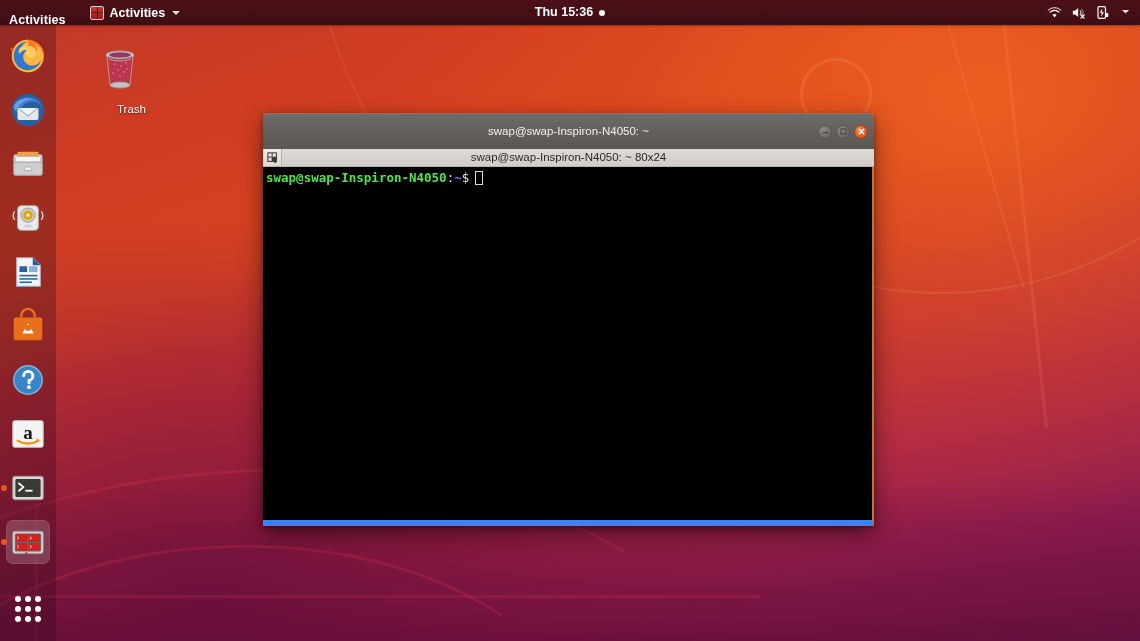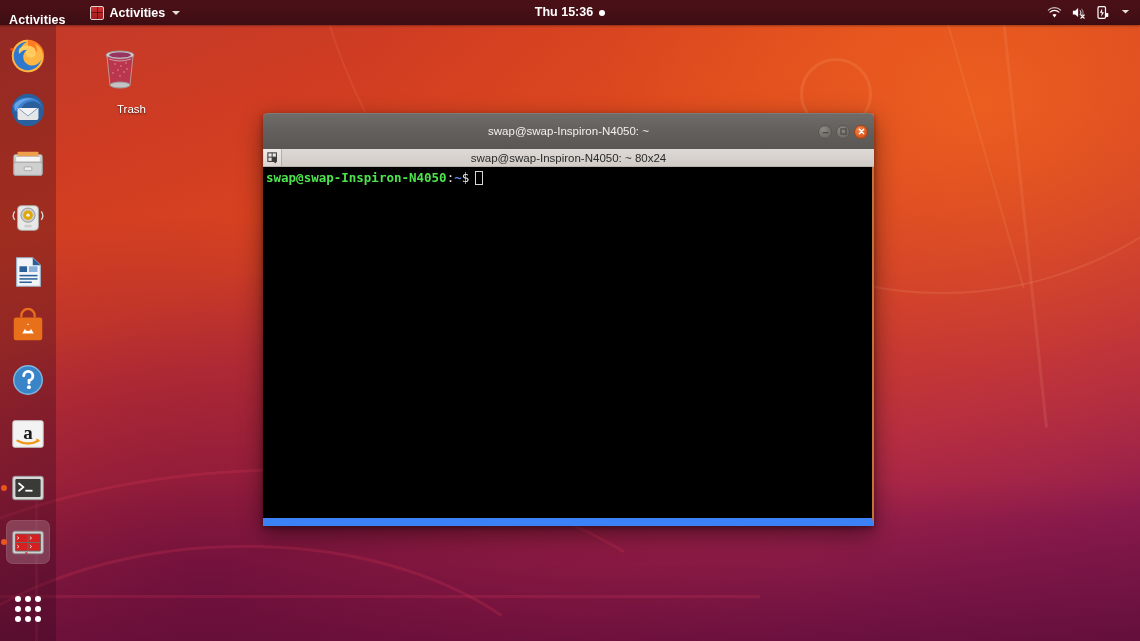--- a/index.html
+++ b/index.html
@@ -300,21 +300,20 @@
   .win-btn.close {
     background: radial-gradient(circle at 35% 30%, #f08a4b, #d9521d 72%);
     border: 1px solid #a8400f;
   }
   .win-btn svg { display: block; }
 
   #term-tabbar {
     height: 17px;
     background: linear-gradient(to bottom, #ded9d5 0%, #d2ccc7 100%);
     display: flex;
-    align-items: center;
     position: relative;
     border-bottom: 1px solid #b8b2ad;
   }
   #tab-layout-btn {
     width: 17px; height: 17px;
     margin-left: 1px;
     display: flex;
     align-items: center;
     justify-content: center;
     background: linear-gradient(to bottom, #efebe8, #ddd7d2);
@@ -327,21 +326,21 @@
     font-size: 11.5px;
     color: #2b2b2b;
     line-height: 16px;
   }
   #term-body {
     height: 359px;
     background: #000000;
     padding: 3px 4px 0 3px;
     box-sizing: border-box;
     border-right: 2px solid #c87137;
-    border-bottom: 8px solid #3b82f6;
+    border-bottom: 6px solid #3b82f6;
     font-family: "DejaVu Sans Mono", "Liberation Mono", monospace;
     font-size: 12.5px;
     line-height: 15px;
   }
   .prompt-line { white-space: pre; display: flex; align-items: center; }
   .p-user { color: #4ee44e; font-weight: bold; }
   .p-colon { color: #e6e6e6; }
   .p-path { color: #5f8ff5; font-weight: bold; }
   .p-dollar { color: #e6e6e6; }
   #term-cursor {

